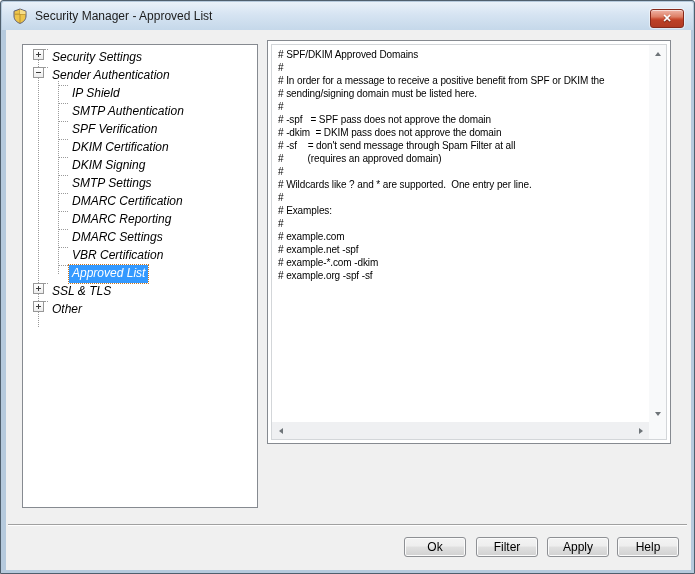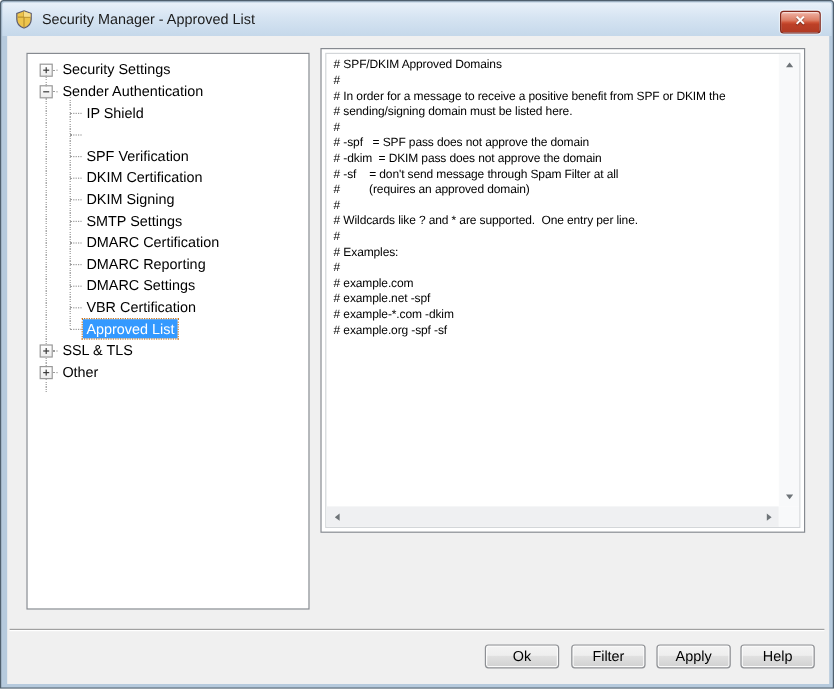--- a/index.html
+++ b/index.html
@@ -43,21 +43,21 @@
     position:absolute; left:16px; top:14px; width:236px; height:464px;
     background:#ffffff; border:1px solid #868a90;
   }
   .tree-content { position:relative; width:100%; height:100%; padding-top:4px; overflow:hidden; }
   .trunk {
     position:absolute; width:1px;
     background-image:repeating-linear-gradient(to bottom, #9a9a9a 0 1px, transparent 1px 2px);
   }
   .trunk-root  { left:15px; top:13px; height:270px; }
   .trunk-child { left:35px; top:36px; height:193px; }
-  .tree-row { position:relative; height:18px; display:flex; align-items:center; white-space:nowrap; }
+  .tree-row { position:relative; height:18px; display:flex; white-space:nowrap;font-style:italic; }
   .tree-row.child { padding-left:35px; }
   .expander {
     position:relative; width:11px; height:11px; margin-left:10px; flex:0 0 auto;
     border:1px solid #989898; background:linear-gradient(#ffffff,#ededed);
   }
   .expander::before { content:''; position:absolute; left:2px; right:2px; top:4px; height:1px; background:#3c3c3c; }
   .expander.plus::after { content:''; position:absolute; top:2px; bottom:2px; left:4px; width:1px; background:#3c3c3c; }
   .stub { flex:0 0 auto; height:0; border-top:1px dotted #9a9a9a; }
   .stub.root { width:4px; }
   .stub.child { width:10px; }
@@ -149,20 +149,21 @@
             <span class="expander minus"></span>
             <span class="stub root"></span>
             <span class="tree-label">Sender Authentication</span>
           </div>
           <div class="tree-row child">
             <span class="stub child"></span>
             <span class="tree-label">IP Shield</span>
           </div>
           <div class="tree-row child">
             <span class="stub child"></span>
+            <span class="tree-label">SMTP Authentication</span>
           </div>
           <div class="tree-row child">
             <span class="stub child"></span>
             <span class="tree-label">SPF Verification</span>
           </div>
           <div class="tree-row child">
             <span class="stub child"></span>
             <span class="tree-label">DKIM Certification</span>
           </div>
           <div class="tree-row child">

